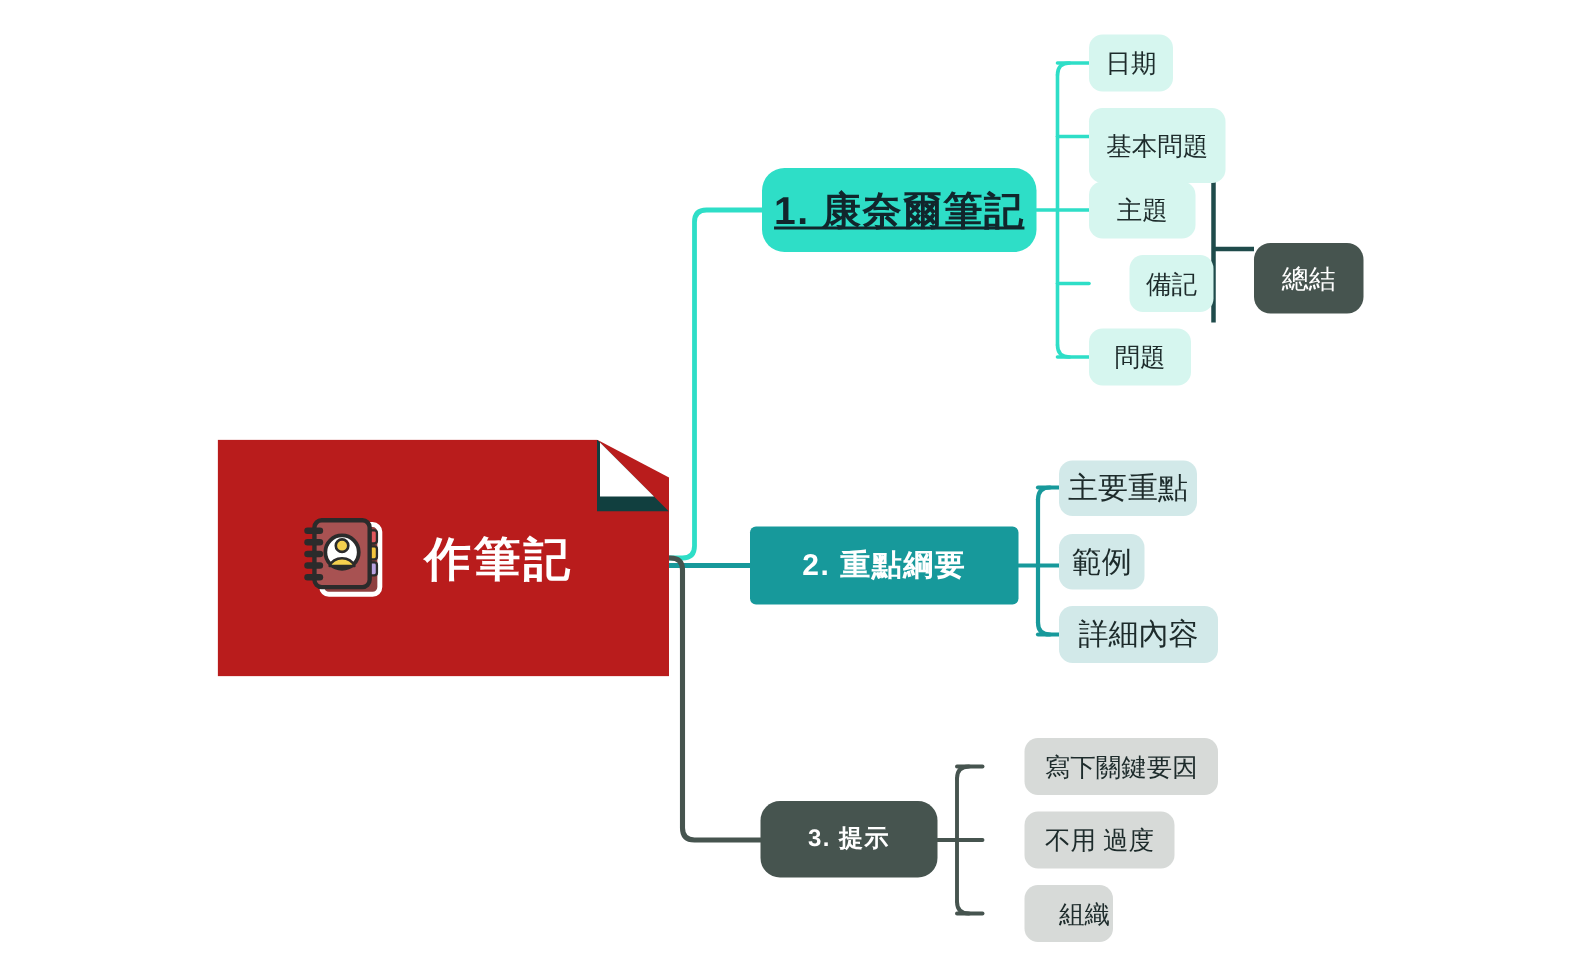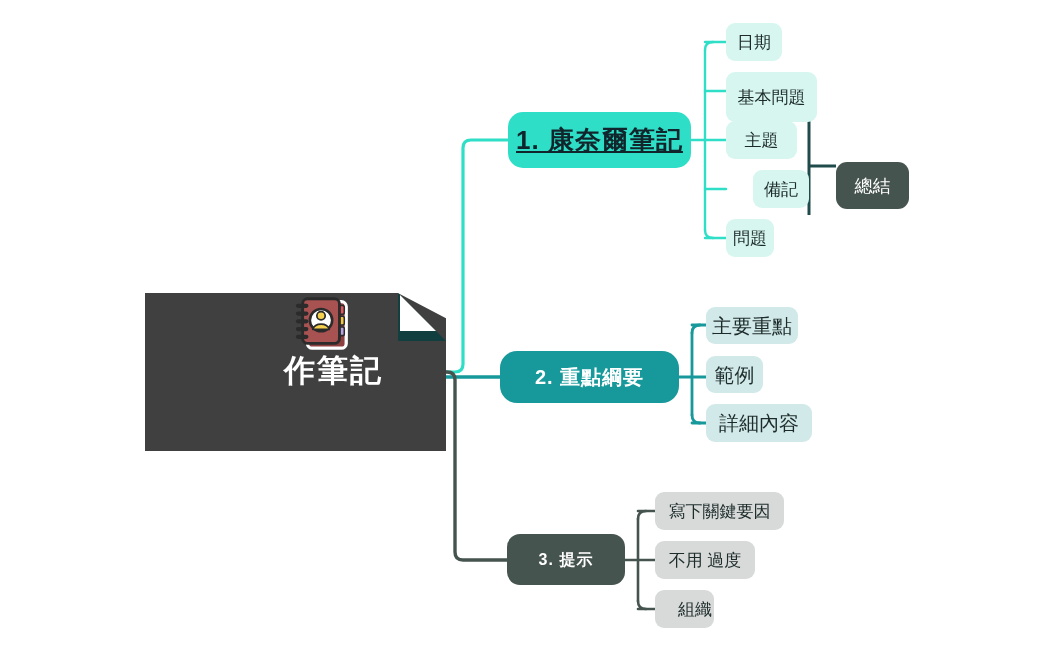--- a/index.html
+++ b/index.html
@@ -36,23 +36,22 @@
     white-space: nowrap;
     line-height: 1;
   }
 
   
   #root-node {
     left: 145px;
     top: 293px;
     width: 301px;
     height: 158px;
-    background: #404040;
+    background: #b91c1c;
     display: flex;
-    flex-direction: column;
     align-items: center;
     justify-content: flex-start;
     padding-left: 53px;
     -webkit-clip-path: polygon(0 0, 84% 0, 100% 16%, 100% 100%, 0 100%);
     clip-path: polygon(0 0, 84% 0, 100% 16%, 100% 100%, 0 100%);
   }
   #root-fold {
     position: absolute;
     right: 0;
     top: 0;
@@ -67,21 +66,21 @@
     margin-left: 23px;
   }
   #root-icon {
     width: 62px;
     height: 62px;
     flex: 0 0 auto;
   }
 
   
   .branch {
-    border-radius: 17px;
+    border-radius: 4px;
     font-weight: 700;
     letter-spacing: 1px;
   }
   #branch-1 {
     left: 508px; top: 112px;
     width: 183px; height: 56px;
     background: #2edec7;
     color: #11262c;
     font-size: 26px;
     border-radius: 15px;
@@ -104,27 +103,27 @@
   }
 
   
   .leaf {
     border-radius: 9px;
     font-weight: 400;
     color: #1d2b2b;
   }
   .leaf-a { background: #d6f6ef; font-size: 17px; }
   .leaf-b { background: #d2e9e9; font-size: 20px; }
-  .leaf-c { background: #d7dad8; font-size: 17px; }
+  .leaf-c { background: #d7dad8; font-size: 17px; margin-left: 28px; }
 
   #leaf-1-1 { left: 726px; top: 23px;  width: 56px; height: 38px; justify-content: center; }
   #leaf-1-2 { left: 726px; top: 72px;  width: 91px; height: 50px; }
   #leaf-1-3 { left: 726px; top: 121px; width: 71px; height: 38px; }
   #leaf-1-4 { left: 753px; top: 170px; width: 56px; height: 38px; }
-  #leaf-1-5 { left: 726px; top: 219px; width: 48px; height: 38px; }
+  #leaf-1-5 { left: 726px; top: 219px; width: 68px; height: 38px; }
 
   #leaf-2-1 { left: 706px; top: 307px; width: 92px; height: 37px; }
   #leaf-2-2 { left: 706px; top: 356px; width: 57px; height: 37px; align-items: center; }
   #leaf-2-3 { left: 706px; top: 404px; width: 106px; height: 38px; }
 
   #leaf-3-1 { left: 655px; top: 492px; width: 129px; height: 38px; }
   #leaf-3-2 { left: 655px; top: 541px; width: 100px; height: 38px; justify-content: center; }
   #leaf-3-3 { left: 655px; top: 590px; width: 59px; height: 38px; padding-left: 21px; }
 
   

